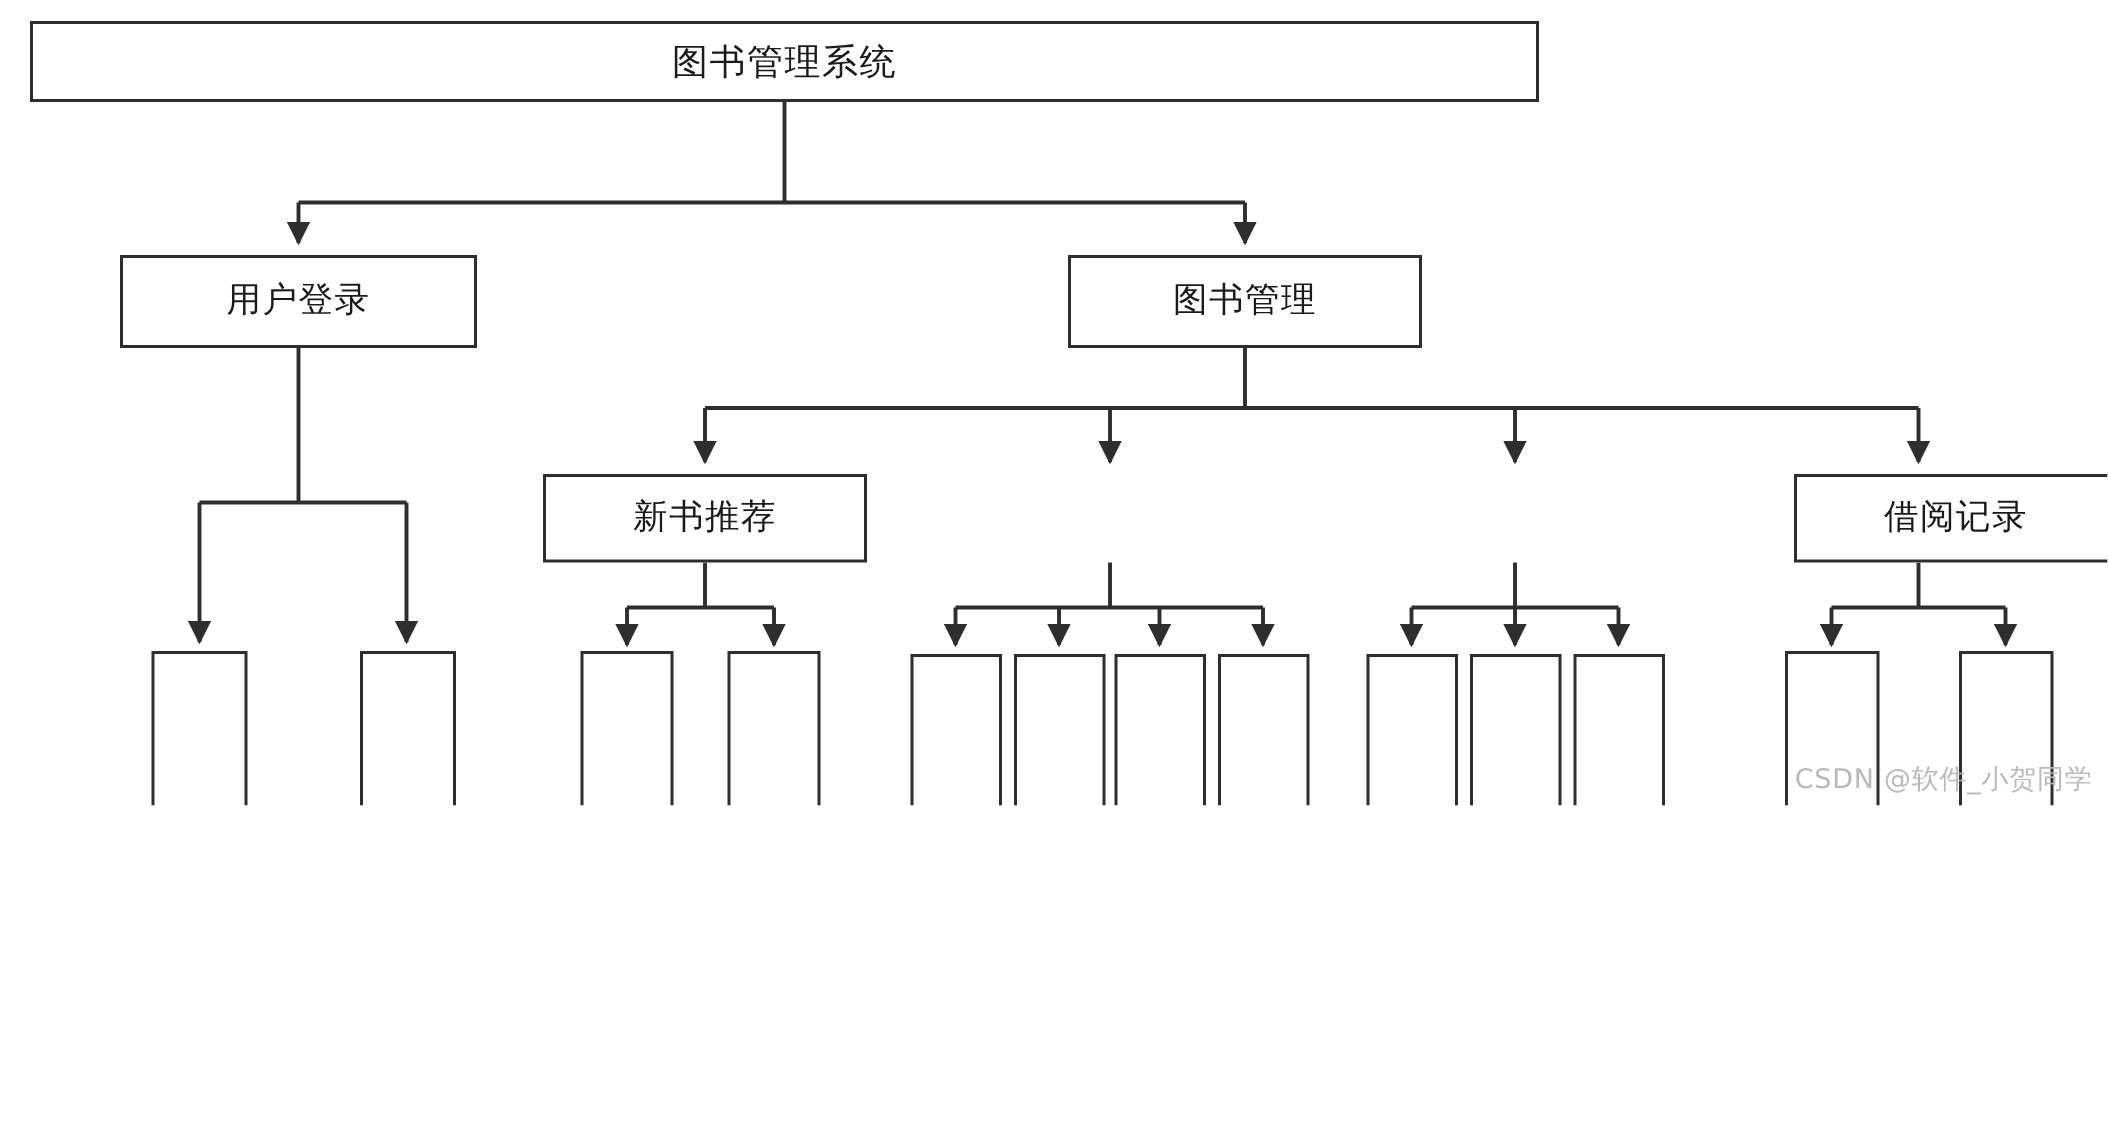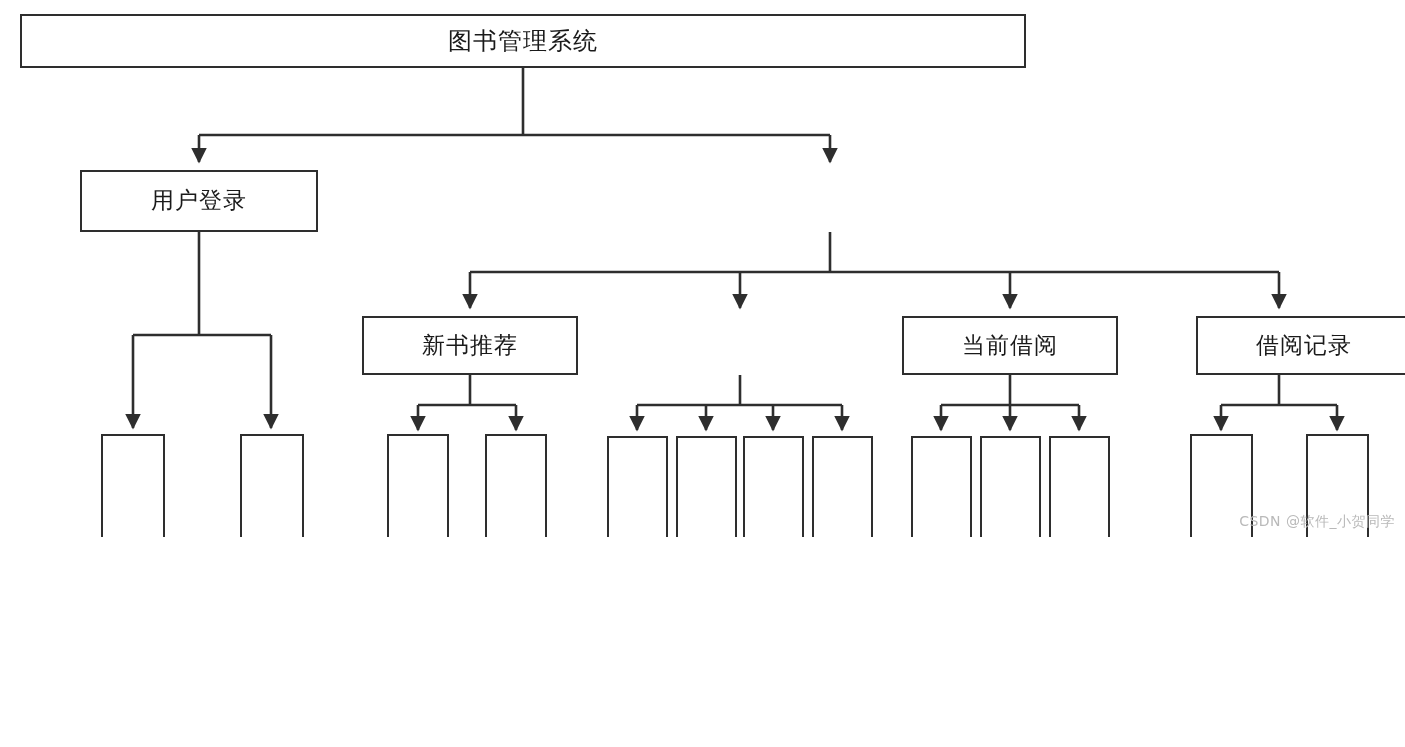--- a/index.html
+++ b/index.html
@@ -59,21 +59,21 @@
   }
   .node-v .vtext {
     writing-mode: vertical-rl;
     text-orientation: upright;
     display: block;
   }
   .watermark {
     position: absolute;
     right: 10px;
     bottom: 6px;
-    font-size: 14px;
+    font-size: 18px;
     color: #b9b9b9;
     letter-spacing: 0.5px;
     white-space: nowrap;
     user-select: none;
     margin-left: 44px;
   }
 </style>
 </head>
 <body>
 
@@ -129,26 +129,26 @@
     </g>
   </svg>
 
   <div class="node node-h node-root" style="left:20px; top:14px; width:1006px; height:54px;">
     <span>图书管理系统</span>
   </div>
 
   <div class="node node-h" style="left:80px; top:170px; width:238px; height:62px;">
     <span>用户登录</span>
   </div>
+  <div class="node node-h" style="left:712px; top:170px; width:236px; height:62px;">
+    <span>图书管理</span>
+  </div>
 
   <div class="node node-h" style="left:362px; top:316px; width:216px; height:59px;align-items:center;">
     <span>新书推荐</span>
-  </div>
-  <div class="node node-h" style="left:902px; top:316px; width:216px; height:59px;">
-    <span>当前借阅</span>
   </div>
   <div class="node node-h" style="left:1171px; top:316px; width:216px; height:59px;margin-left:25px;">
     <span>借阅记录</span>
   </div>
 
   <div class="node node-v" style="left:101px; top:434px; width:64px; height:301px;">
     <span class="vtext">用户登录</span>
   </div>
   <div class="node node-v" style="left:240px; top:434px; width:64px; height:301px;">
     <span class="vtext">注销登录</span>

